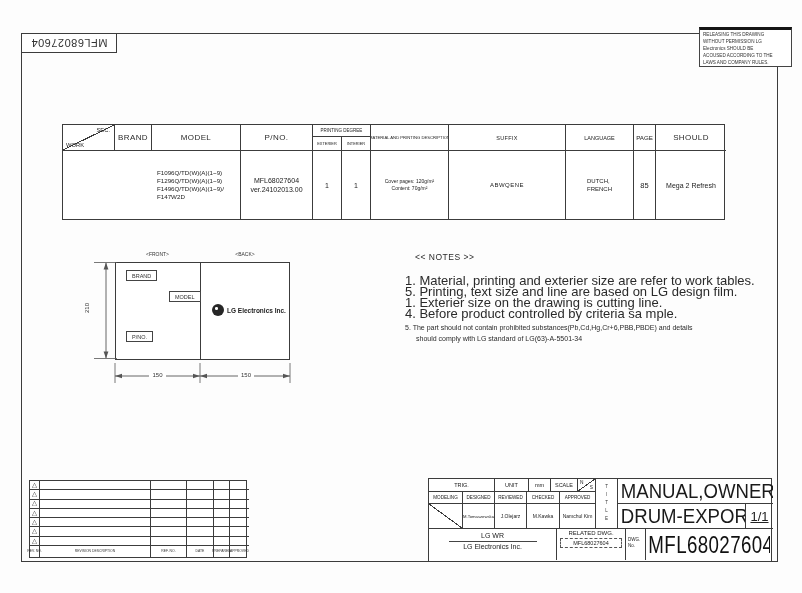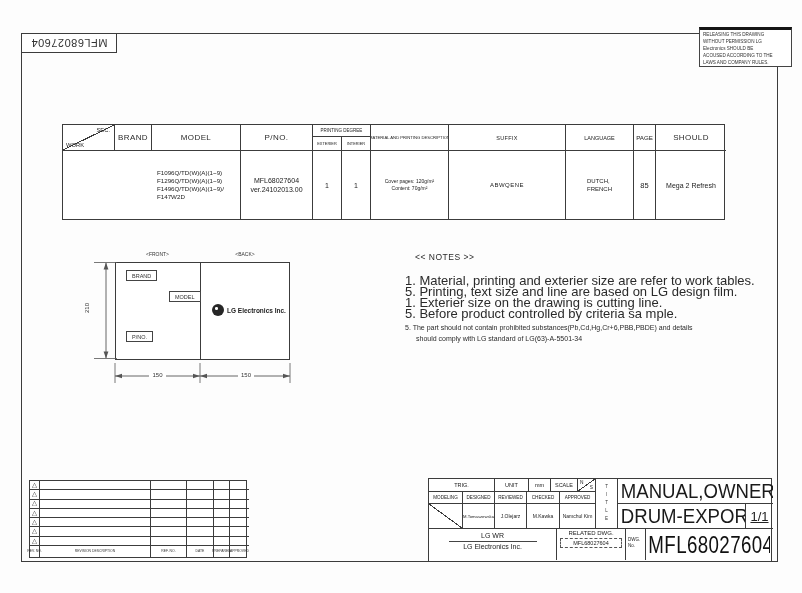--- a/index.html
+++ b/index.html
@@ -204,21 +204,21 @@
     <polygon points="87,13 94,10.7 94,15.3" fill="#555"></polygon>
     <polygon points="177,13 170,10.7 170,15.3" fill="#555"></polygon>
   </svg>
   <div class="abs dimlabel" style="left:115px;top:371.5px;width:85px;"><span>150</span></div>
   <div class="abs dimlabel" style="left:202px;top:371.5px;width:88px;"><span>150</span></div>
 
   <div id="notes-title" class="abs" style="left:415px;top:252px;">&lt;&lt; NOTES &gt;&gt;</div>
   <div class="abs note" style="left:405px;top:273px;">1. Material, printing and exterier size  are refer to work tables.</div>
   <div class="abs note" style="left:405px;top:284px;">5. Printing, text size and line are based on LG design film.</div>
   <div class="abs note" style="left:405px;top:295px;">1. Exterier size on the drawing is cutting line.</div>
-  <div class="abs note" style="left:405px;top:306px;">5. Before product controlled by criteria sa mple.</div>
+  <div class="abs note" style="left:405px;top:306px;">4. Before product controlled by criteria sa mple.</div>
   <div class="abs note small" style="left:405px;top:324px;">5. The part should not contain prohibited substances(Pb,Cd,Hg,Cr+6,PBB,PBDE) and details</div>
   <div class="abs note small" style="left:416px;top:335px;">should comply with LG standard of LG(63)-A-5501-34</div>
 
   <div id="revtable" class="abs">
 
     <div class="rc tri">△</div>
     <div class="rc"></div>
     <div class="rc"></div>
     <div class="rc"></div>
     <div class="rc"></div>

